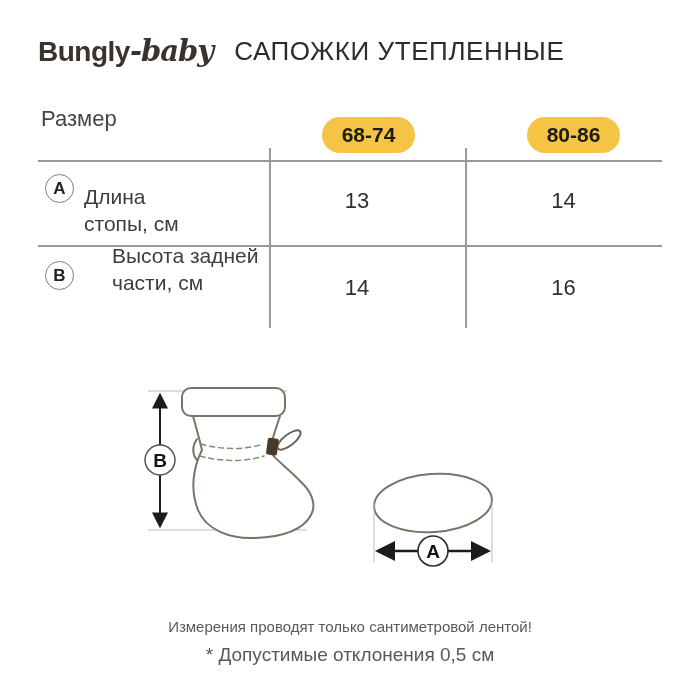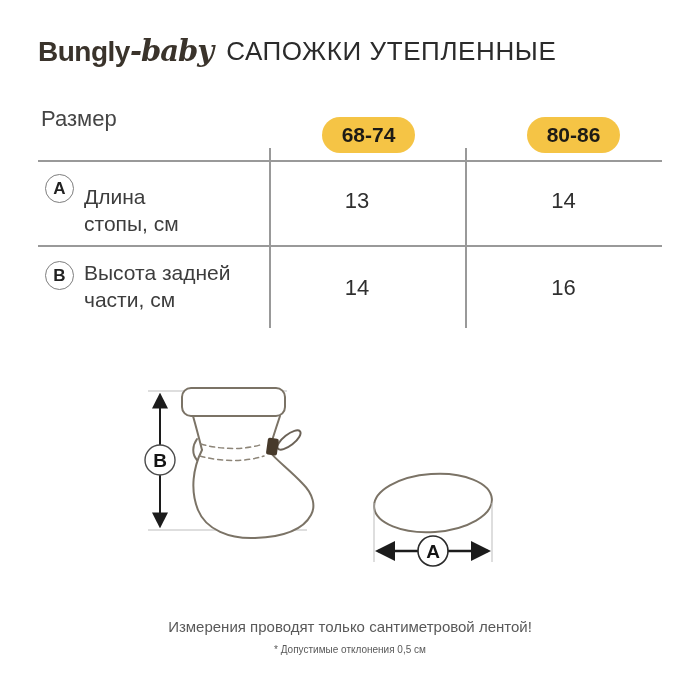--- a/index.html
+++ b/index.html
@@ -2,21 +2,21 @@
 <html><head>
 <meta charset="utf-8">
 <style>
   * { margin:0; padding:0; box-sizing:border-box; }
   html,body { background:#fff; }
   .canvas {
     position:relative; width:700px; height:700px; background:#ffffff;
     font-family:"Liberation Sans", sans-serif; overflow:hidden;
   }
   
-  .header { position:absolute; left:38px; top:34px; display:flex; align-items:center; gap:13px; }
+  .header { position:absolute; left:38px; top:34px; display:flex; align-items:center; gap:21px; }
   .logo { display:flex; align-items:baseline; color:#3a332b; white-space:nowrap; }
   .logo-main { font-weight:800; font-size:28px; letter-spacing:-0.5px; }
   .logo-script { font-family:"DejaVu Serif", serif; font-style:italic; font-weight:700; font-size:29px; letter-spacing:-1px; }
   .title { font-size:26px; font-weight:500; color:#2b2b2b; letter-spacing:0.6px; white-space:nowrap; }
 
   
   .size-label { position:absolute; left:41px; top:106px; font-size:22px; color:#454545; }
   .pill {
     position:absolute; top:102px; width:93px; height:36px; border-radius:18px;
     background:#f5c445; color:#1d1b16; font-weight:700; font-size:21px;
@@ -27,32 +27,32 @@
   .hline1 { top:160px; } .hline2 { top:245px; }
   .vline { position:absolute; width:1.5px; top:148px; height:180px; background:#999999; }
   .vline1 { left:269px; } .vline2 { left:465px; }
   .marker-circle {
     position:absolute; left:45px; width:29px; height:29px; border:1.3px solid #7e7e7e;
     border-radius:50%; display:flex; align-items:center; justify-content:center;
     font-weight:700; font-size:17px; color:#222; background:#fff;
   }
   .circleA { top:174px; } .circleB { top:261px; }
   .row-label { position:absolute; left:84px; font-size:21px; color:#3d3d3d; line-height:27px; }
-  .labelA { top:172px;margin-top:11px; } .labelB { top:259px; }
+  .labelA { top:172px;margin-top:11px; } .labelB { top:242px;margin-left:28px; }
   .cell { position:absolute; font-size:22px; color:#2f2f2f; text-align:center; }
   .col1 { left:269px; width:176px; } .col2 { left:465px; width:197px; }
   .rowAv { top:188px; } .rowBv { top:275px; }
 
   
   .diagram { position:absolute; left:0; top:370px; width:700px; height:230px; }
 
   
   .footer { position:absolute; left:0; top:618px; width:700px; text-align:center; color:#595959; }
   .footer-line1 { font-size:15px; }
-  .footer-line2 { font-size:10px; margin-top:9px; }
+  .footer-line2 { font-size:19px; margin-top:9px; }
 </style>
 </head>
 <body>
 
 <div class="canvas">
 
   <div class="header">
     <div class="logo">
       <span class="logo-main">Bungly</span>
         <span class="logo-script">-baby</span>

